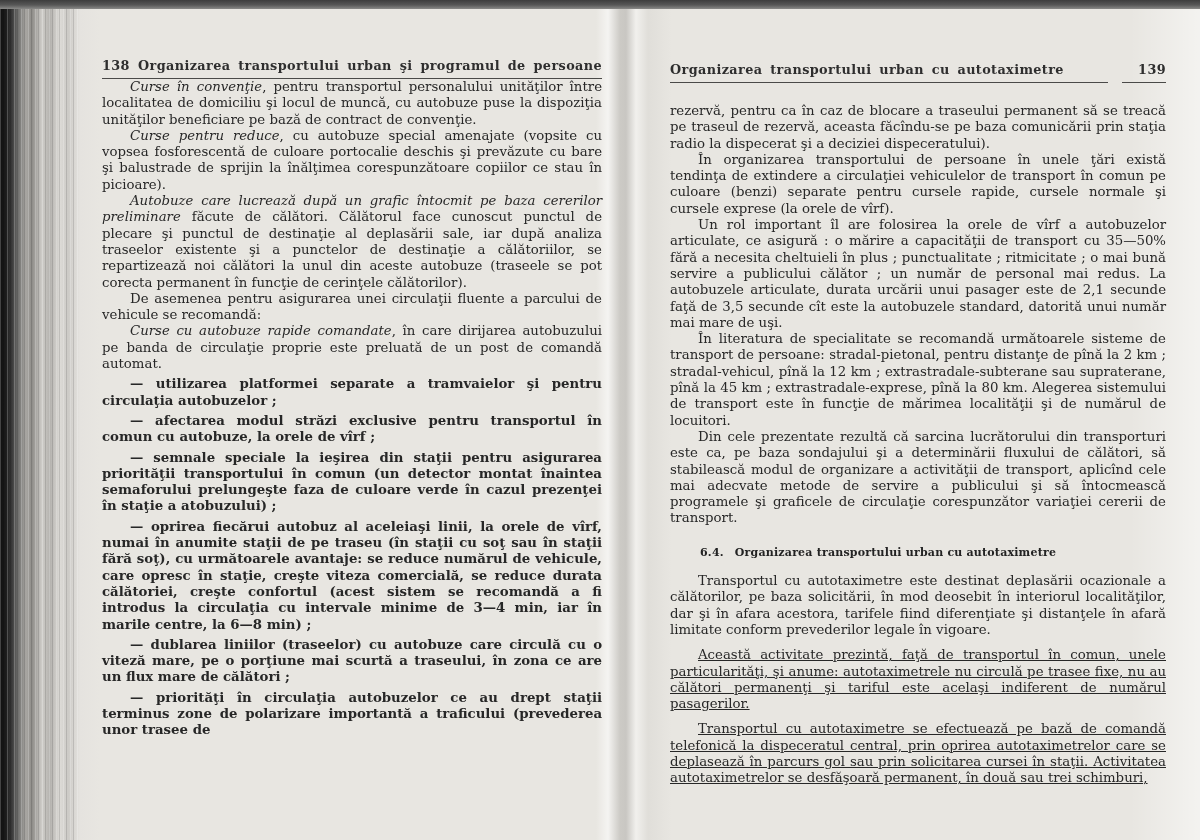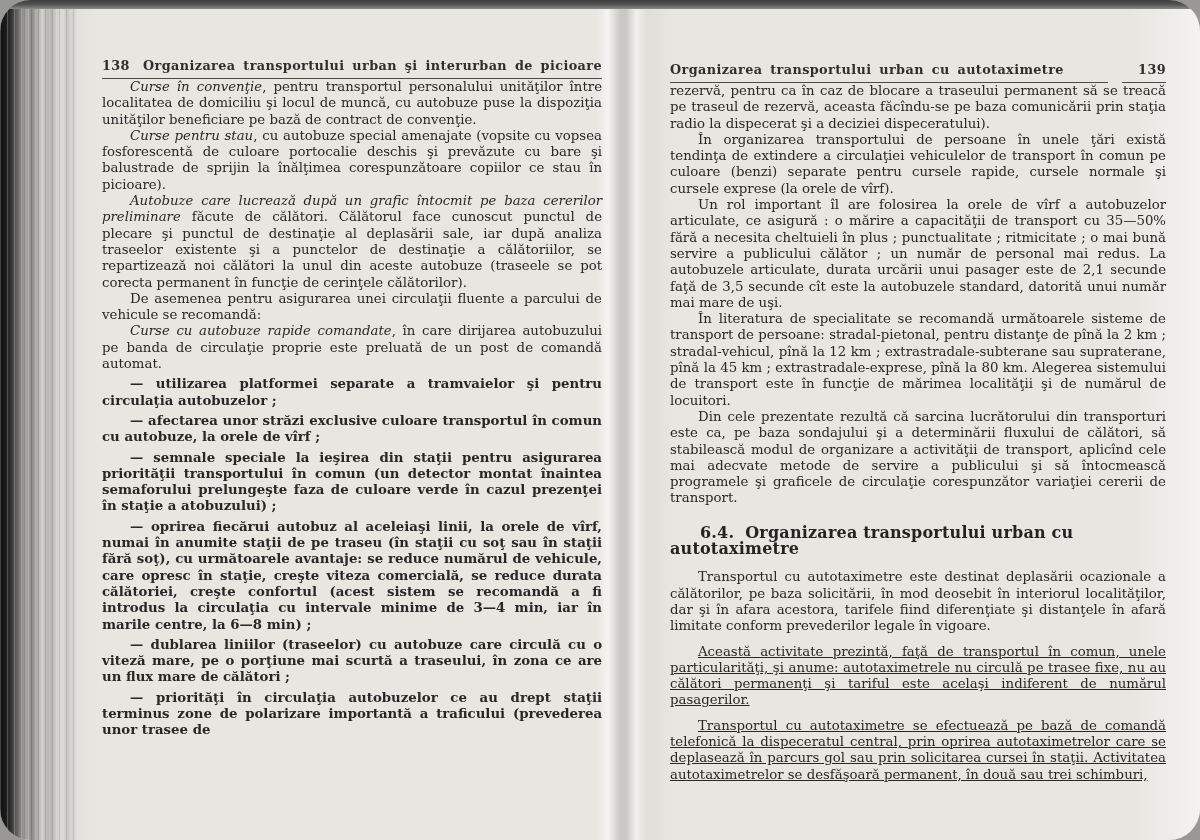--- a/index.html
+++ b/index.html
@@ -7,21 +7,20 @@
     width:1200px; height:840px;
     background:#9a9894;
     font-family:"DejaVu Serif", serif;
     position:relative;
     overflow:hidden;
   }
   .scan {
     position:absolute; inset:0;
     background:#e8e6e1;
     overflow:hidden;
-    border-radius:31px;
   }
   
   .top-strip {
     position:absolute; top:0; left:0; right:0; height:9px;
     background:linear-gradient(180deg,#3d3d3d 0%,#575757 55%,#8a8a88 100%);
   }
   
   .spine {
     position:absolute; left:0; top:0; bottom:0; width:100px;
     background:
@@ -70,62 +69,62 @@
   .rule .seg-long  { flex:1 1 auto; border-top:1.6px solid #4a4a48; }
   .rule .seg-gap   { width:14px; }
   .rule .seg-short { width:44px; border-top:1.6px solid #4a4a48; }
 
   .pg-body {
     font-size:13.3px; line-height:16.3px;
     text-align:justify;
     color:#272727;
   }
   #left-col  .pg-body { }
-  #right-col .pg-body { margin-top:0; }
+  #right-col .pg-body { margin-top:20px; }
 
   .pg-body p { margin:0; text-indent:28px; }
   .pg-body p.cont { text-indent:0; }
   .pg-body p.sp  { margin-top:4px;font-weight:bold; }
   .pg-body p.sp2 { margin-top:9px;text-decoration:underline; }
   .pg-body .it { font-style:italic; }
 
   .pg-body h2 {
-    font-size:16px; font-weight:bold; color:#232323;
+    font-size:11px; font-weight:bold; color:#232323;
     margin:18px 0 12px 0; text-indent:30px;
     text-align:left; letter-spacing:.2px;
   }
   .pg-body h2 .h-num { margin-right:11px; font-weight:bold; }
 </style>
 </head>
 <body>
 
 <div class="scan">
 
   <div class="spine"></div>
   <div class="spine-lines"></div>
   <div class="gutter"></div>
   <div class="right-edge"></div>
   <div class="top-strip"></div>
 
   <div class="page-col" id="left-col">
     <div class="pg-header">
       <span>138</span>
-      <span>Organizarea transportului urban şi interurban de picioare</span>
+      <span>Organizarea transportului urban şi programul de persoane</span>
     </div>
     <div class="rule solid">
       <span class="seg-long"></span>
     </div>
     <div class="pg-body">
         <p><span class="it">Curse în convenţie</span><span>, pentru transportul personalului unităţilor între localitatea de domiciliu şi locul de muncă, cu autobuze puse la dispoziţia unităţilor beneficiare pe bază de contract de convenţie.</span></p>
-        <p><span class="it">Curse pentru stau</span><span>, cu autobuze special amenajate (vopsite cu vopsea fosforescentă de culoare portocalie deschis şi prevăzute cu bare şi balustrade de sprijin la înălţimea corespunzătoare copiilor ce stau în picioare).</span></p>
+        <p><span class="it">Curse pentru reduce</span><span>, cu autobuze special amenajate (vopsite cu vopsea fosforescentă de culoare portocalie deschis şi prevăzute cu bare şi balustrade de sprijin la înălţimea corespunzătoare copiilor ce stau în picioare).</span></p>
         <p><span class="it">Autobuze care lucrează după un grafic întocmit pe baza cererilor preliminare</span><span> făcute de călători. Călătorul face cunoscut punctul de plecare şi punctul de destinaţie al deplasării sale, iar după analiza traseelor existente şi a punctelor de destinaţie a călătoriilor, se repartizează noi călători la unul din aceste autobuze (traseele se pot corecta permanent în funcţie de cerinţele călătorilor).</span></p>
         <p><span>De asemenea pentru asigurarea unei circulaţii fluente a parcului de vehicule se recomandă:</span></p>
         <p><span class="it">Curse cu autobuze rapide comandate</span><span>, în care dirijarea autobuzului pe banda de circulaţie proprie este preluată de un post de comandă automat.</span></p>
         <p class="sp"><span>— utilizarea platformei separate a tramvaielor şi pentru circulaţia autobuzelor ;</span></p>
-        <p class="sp"><span>— afectarea unor străzi exclusive culoare transportul în comun cu autobuze, la orele de vîrf ;</span></p>
+        <p class="sp"><span>— afectarea modul străzi exclusive pentru transportul în comun cu autobuze, la orele de vîrf ;</span></p>
         <p class="sp"><span>— semnale speciale la ieşirea din staţii pentru asigurarea priorităţii transportului în comun (un detector montat înaintea semaforului prelungeşte faza de culoare verde în cazul prezenţei în staţie a atobuzului) ;</span></p>
         <p class="sp"><span>— oprirea fiecărui autobuz al aceleiaşi linii, la orele de vîrf, numai în anumite staţii de pe traseu (în staţii cu soţ sau în staţii fără soţ), cu următoarele avantaje: se reduce numărul de vehicule, care opresc în staţie, creşte viteza comercială, se reduce durata călătoriei, creşte confortul (acest sistem se recomandă a fi introdus la circulaţia cu intervale minime de 3—4 min, iar în marile centre, la 6—8 min) ;</span></p>
         <p class="sp"><span>— dublarea liniilor (traseelor) cu autobuze care circulă cu o viteză mare, pe o porţiune mai scurtă a traseului, în zona ce are un flux mare de călători ;</span></p>
         <p class="sp"><span>— priorităţi în circulaţia autobuzelor ce au drept staţii terminus zone de polarizare importantă a traficului (prevederea unor trasee de</span></p>
       </div>
   </div>
 
   <div class="page-col" id="right-col">
     <div class="pg-header">
       <span>Organizarea transportului urban cu autotaximetre</span>

